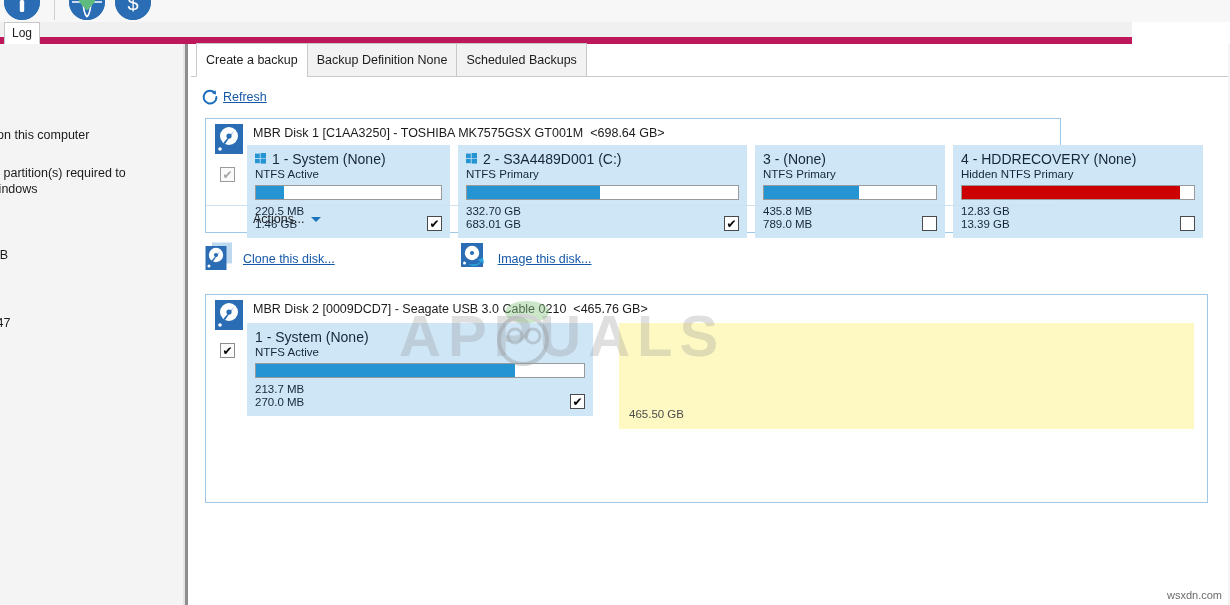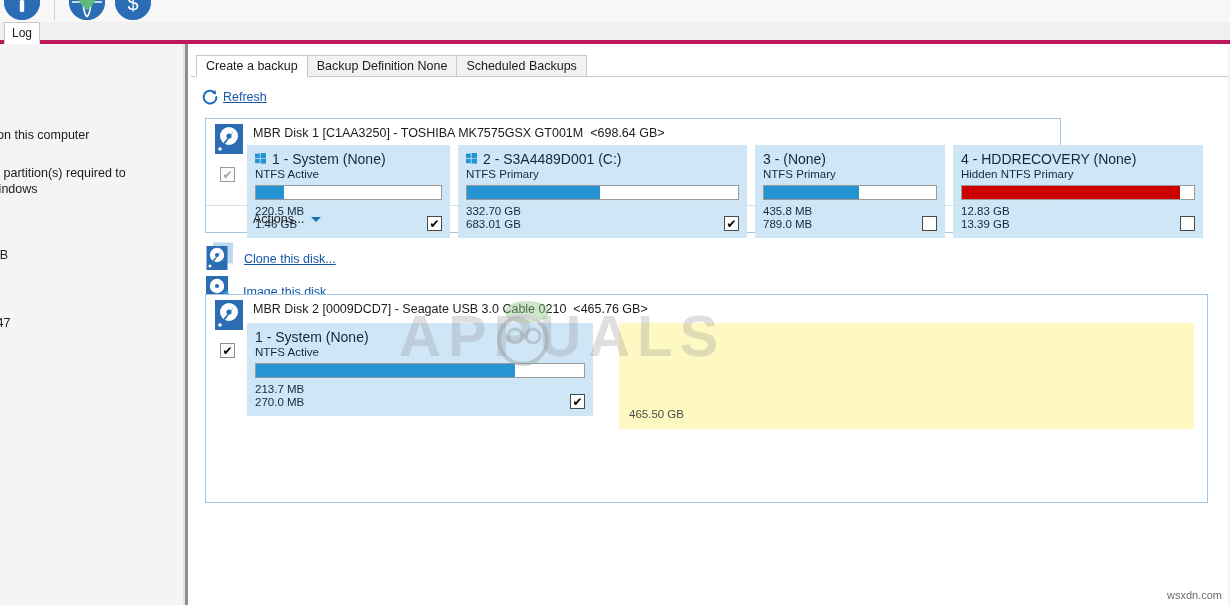--- a/index.html
+++ b/index.html
@@ -25,23 +25,23 @@
     width: 36px; height: 36px; border-radius: 50%;
     background: #2a6db5;
     position: relative; overflow:hidden;
     display:flex; align-items:center; justify-content:center;
   }
   .tb-ico svg { display:block; }
   .tb-sep { width:1px; height:26px; background:#cfcfcf; margin:0 4px; align-self:flex-end;}
 
   
   .logtabs {
-    position:absolute; left:0; top:22px; width:1230px; height:22px;
+    position:absolute; left:0; top:22px; width:1132px; height:22px;
     background:#f0f0f0;
-    border-bottom:4px solid #be185d;
+    border-bottom:7px solid #be185d;
   }
   .logtab {
     position:absolute; left:4px; top:0; width:36px; height:22px;
     background:#ffffff;
     border:1px solid #c8c8c8; border-bottom:1px solid #ffffff;
     display:flex; align-items:center; justify-content:center;
     font-size:12px; color:#222;
   }
 
   
@@ -71,21 +71,21 @@
     position:absolute; left:191px; top:44px; width:1039px; height:561px;
     background:#ffffff;
   }
 
   
   .tabstrip {
     position:absolute; left:5px; top:11px; height:22px;
     display:flex; align-items:flex-end;
   }
   .tab {
-    height:22px; padding:4px 9px;
+    height:22px; padding:16px 9px;
     border:1px solid #c8c8c8;
     background:#f2f2f2;
     display:flex; align-items:center;
     font-size:12.5px; color:#1b1b1b;
     margin-right:-1px;
   }
   .tab.active { background:#ffffff; border-bottom-color:#ffffff; }
   .tabline {
     position:absolute; left:0; top:32px; width:1039px; height:1px; background:#c8c8c8;
   }
@@ -171,21 +171,21 @@
   .actions-btn {
     display:flex; align-items:center; gap:7px;
     font-size:12.5px; color:#1b1b1b; cursor:pointer;
   }
   .caret {
     width:0;height:0;border-left:5px solid transparent;border-right:5px solid transparent;
     border-top:5px solid #1a73b8;
   }
 
   
-  .linkrow { position:absolute; left:14px; top:198px; display:flex; align-items:center;flex-direction:column; }
+  .linkrow { position:absolute; left:14px; top:198px; display:flex; align-items:center; }
   .linkitem { display:flex; align-items:center; gap:10px; cursor:pointer; }
   .linkitem .lbl { font-size:12.5px; color:#1558a8; text-decoration:underline; }
   .linkgap { width:125px; }
 
   
   .unalloc {
     position:absolute; background:#fef9c3;
     font-size:11.5px; color:#4c4c4c;
   }
   .unalloc span { position:absolute; left:10px; bottom:9px; }

